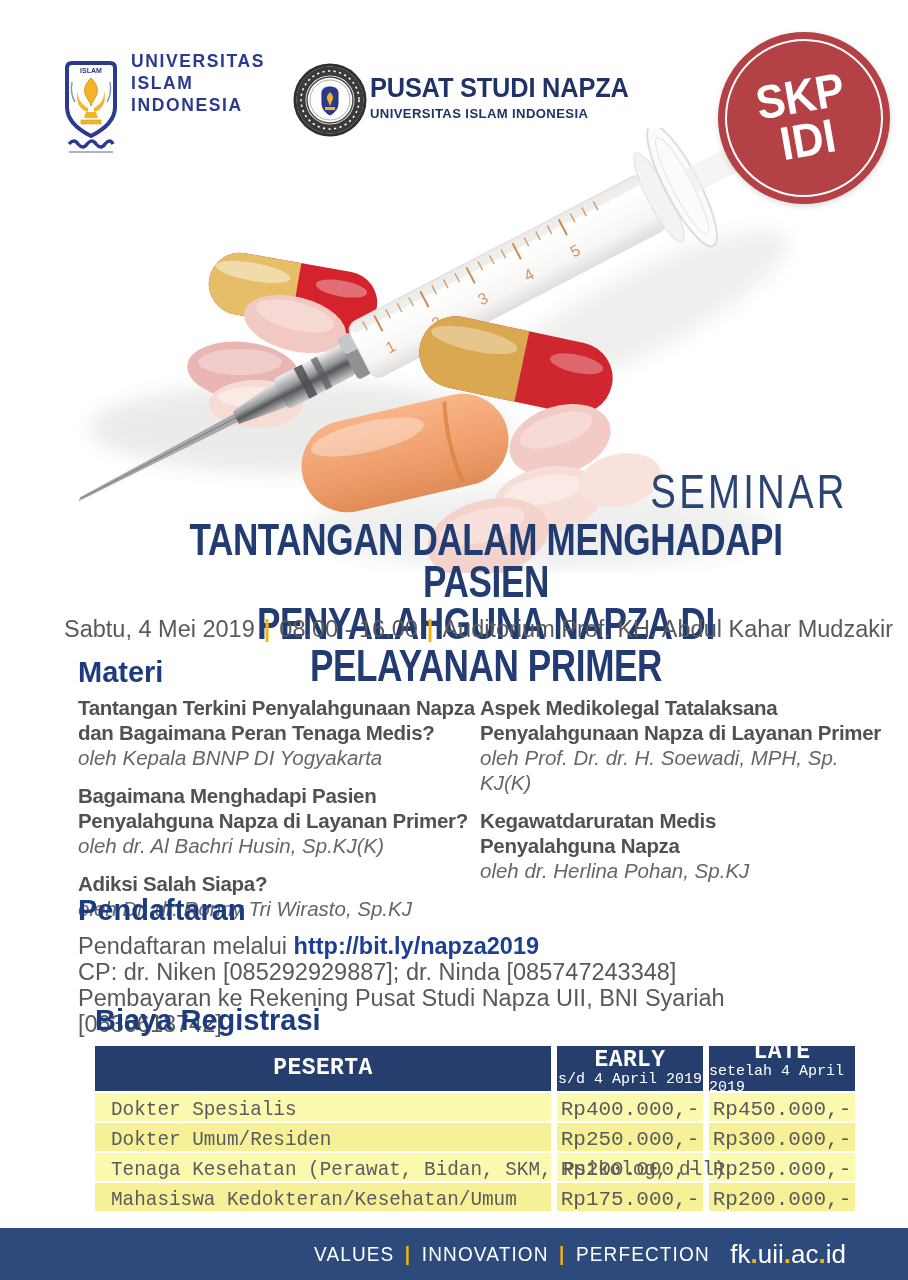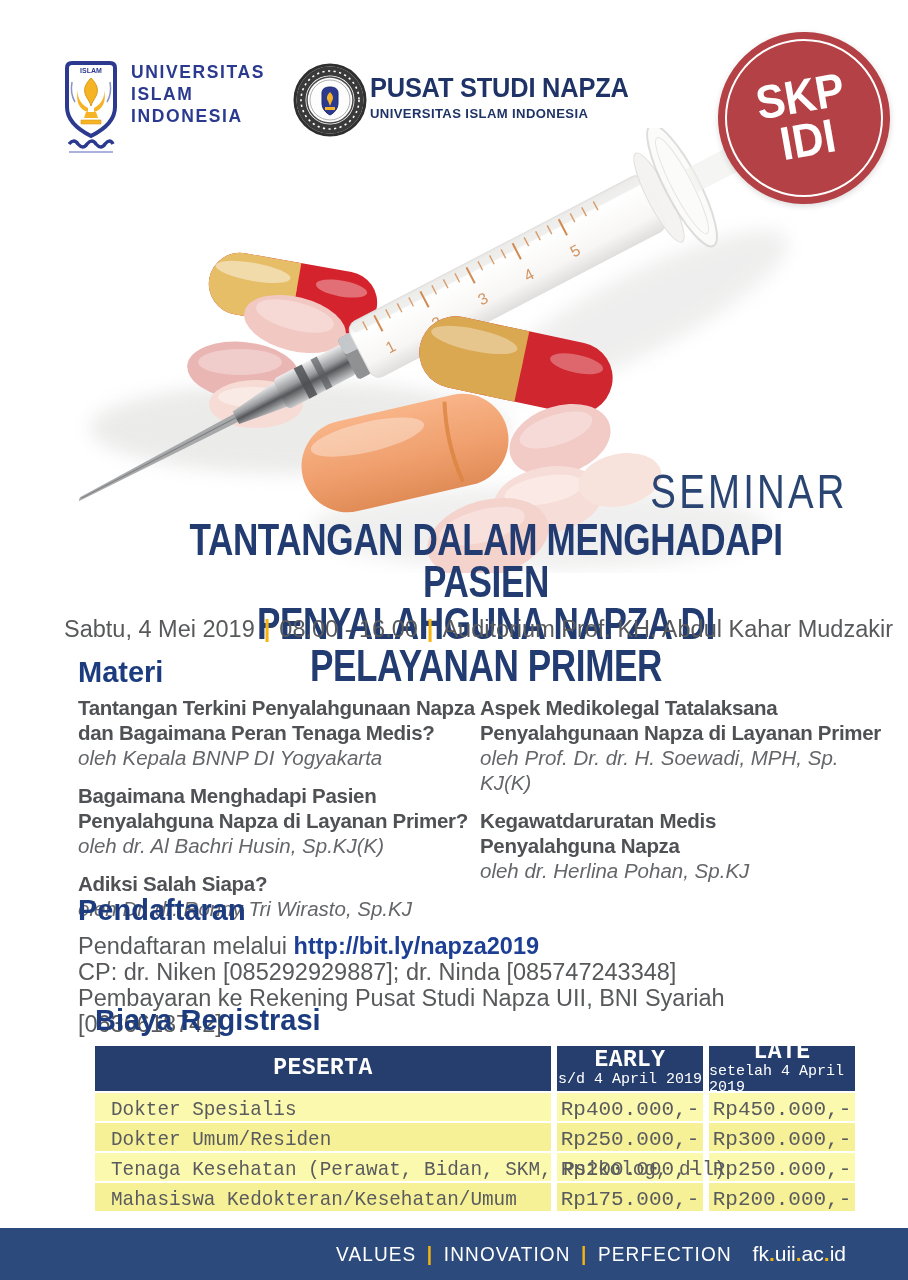--- a/index.html
+++ b/index.html
@@ -5,21 +5,21 @@
   * { margin:0; padding:0; box-sizing:border-box; }
   html,body { background:#e8e8e8; }
   .poster {
     position:relative; width:908px; height:1280px; margin:0 auto;
     background:#ffffff; overflow:hidden;
     font-family:"Liberation Sans", sans-serif; color:#58595b;
   }
   
   .uii-shield { position:absolute; left:64px; top:60px; width:54px; height:100px; }
   .uii-wordmark {
-    position:absolute; left:131px; top:61px;
+    position:absolute; left:131px; top:50px;
     font-size:17.5px; font-weight:bold; color:#2b3a8f;
     letter-spacing:1.6px; line-height:22px; white-space:pre-line;
   }
   .psn-seal { position:absolute; left:293px; top:63px; width:74px; height:74px; }
   .psn-text { position:absolute; left:370px; top:73px; color:#1f3366; }
   .psn-title { font-size:27px; font-weight:bold; letter-spacing:-0.2px;
                transform:scaleX(.94); transform-origin:left center; white-space:nowrap; }
   .psn-subtitle { font-size:13.5px; font-weight:bold; letter-spacing:.4px; margin-top:2px;
                transform:scaleX(.97); transform-origin:left center; white-space:nowrap; }
   
@@ -87,21 +87,21 @@
   .row-b { background:#f6f197; }
   
   .footer {
     position:absolute; left:0; right:0; top:1228px; height:52px; background:#2c4a7b;
     display:flex; align-items:center; justify-content:flex-end;
     padding:0 62px 0 90px; z-index:4;
   }
   .tagline { color:#ffffff; font-size:20px; letter-spacing:1.2px; white-space:nowrap;
              transform:scaleX(.95); transform-origin:left center; }
   .fpipe { color:#f6b40e; font-weight:bold; margin:0 11px; }
-  .website { color:#ffffff; font-size:21px; white-space:nowrap; }
+  .website { color:#ffffff; font-size:26px; white-space:nowrap; }
   .dot { color:#f6b40e; font-weight:bold; }
 </style>
 </head>
 <body>
 
 <div class="poster">
 
   <svg class="uii-shield" viewBox="0 0 54 100">
     <path d="M27 76 C13 69 3 59 3 47 L3 8 Q3 3 8 3 L46 3 Q51 3 51 8 L51 47 C51 59 41 69 27 76 Z" fill="#ffffff" stroke="#2b3a8f" stroke-width="4"></path>
     <text x="27" y="13" font-size="7" font-weight="bold" fill="#2b3a8f" text-anchor="middle">ISLAM</text>

